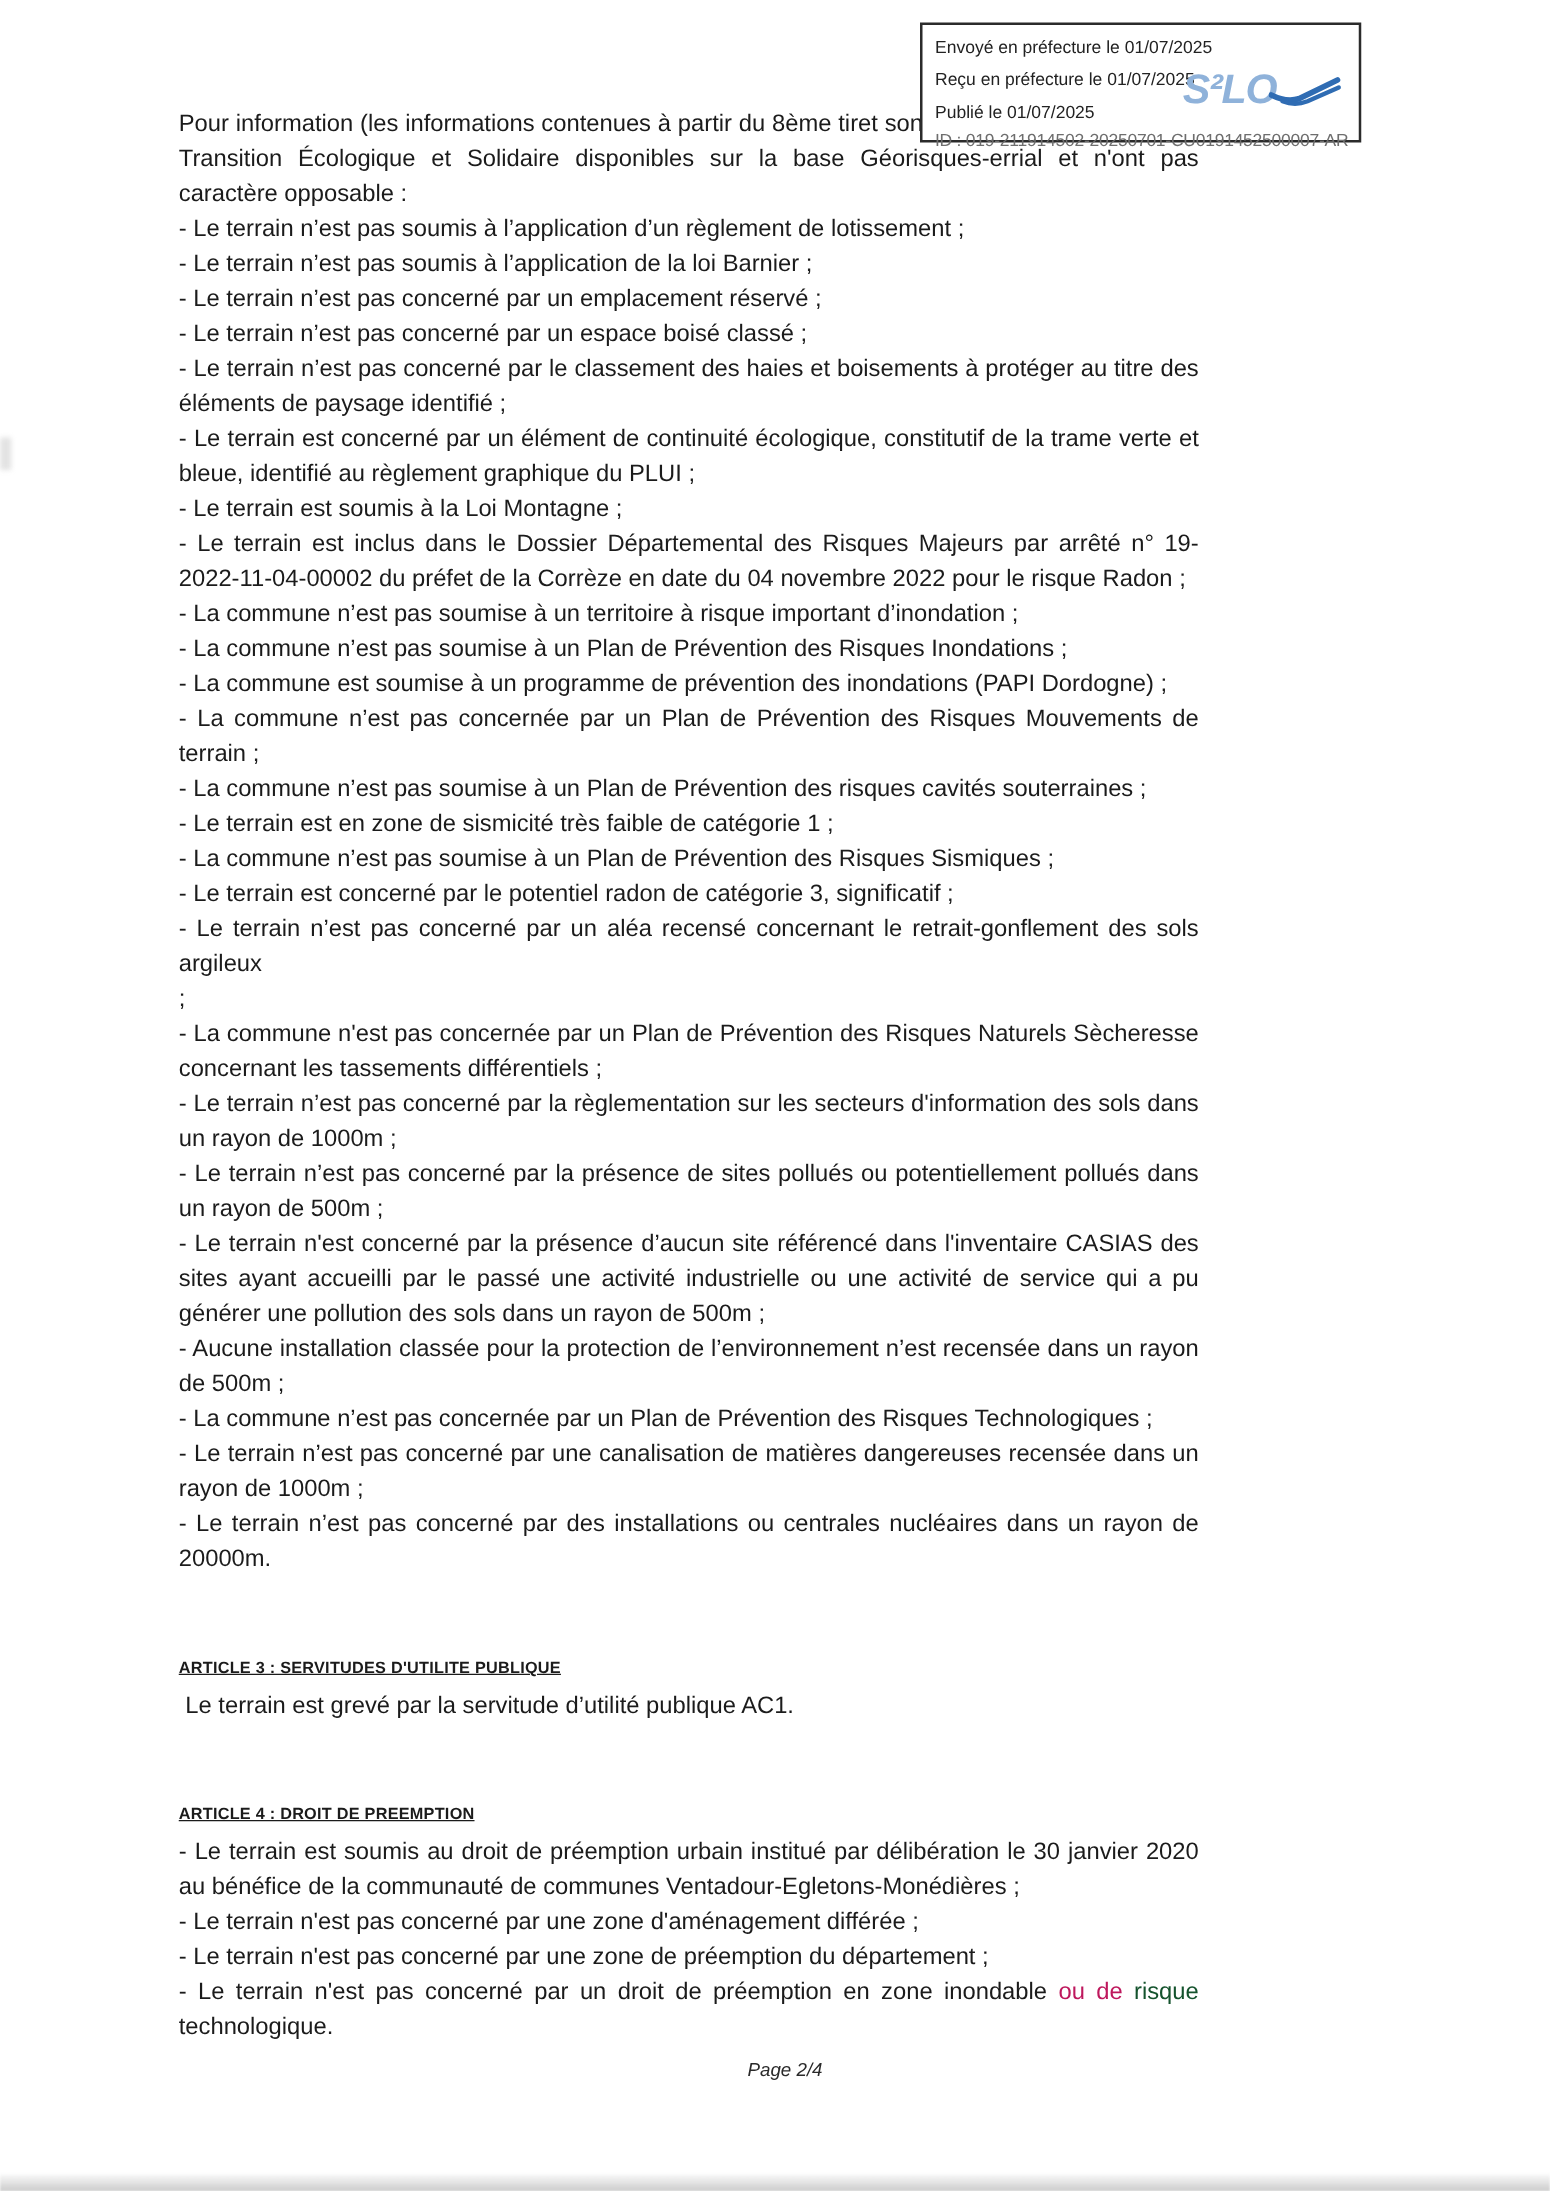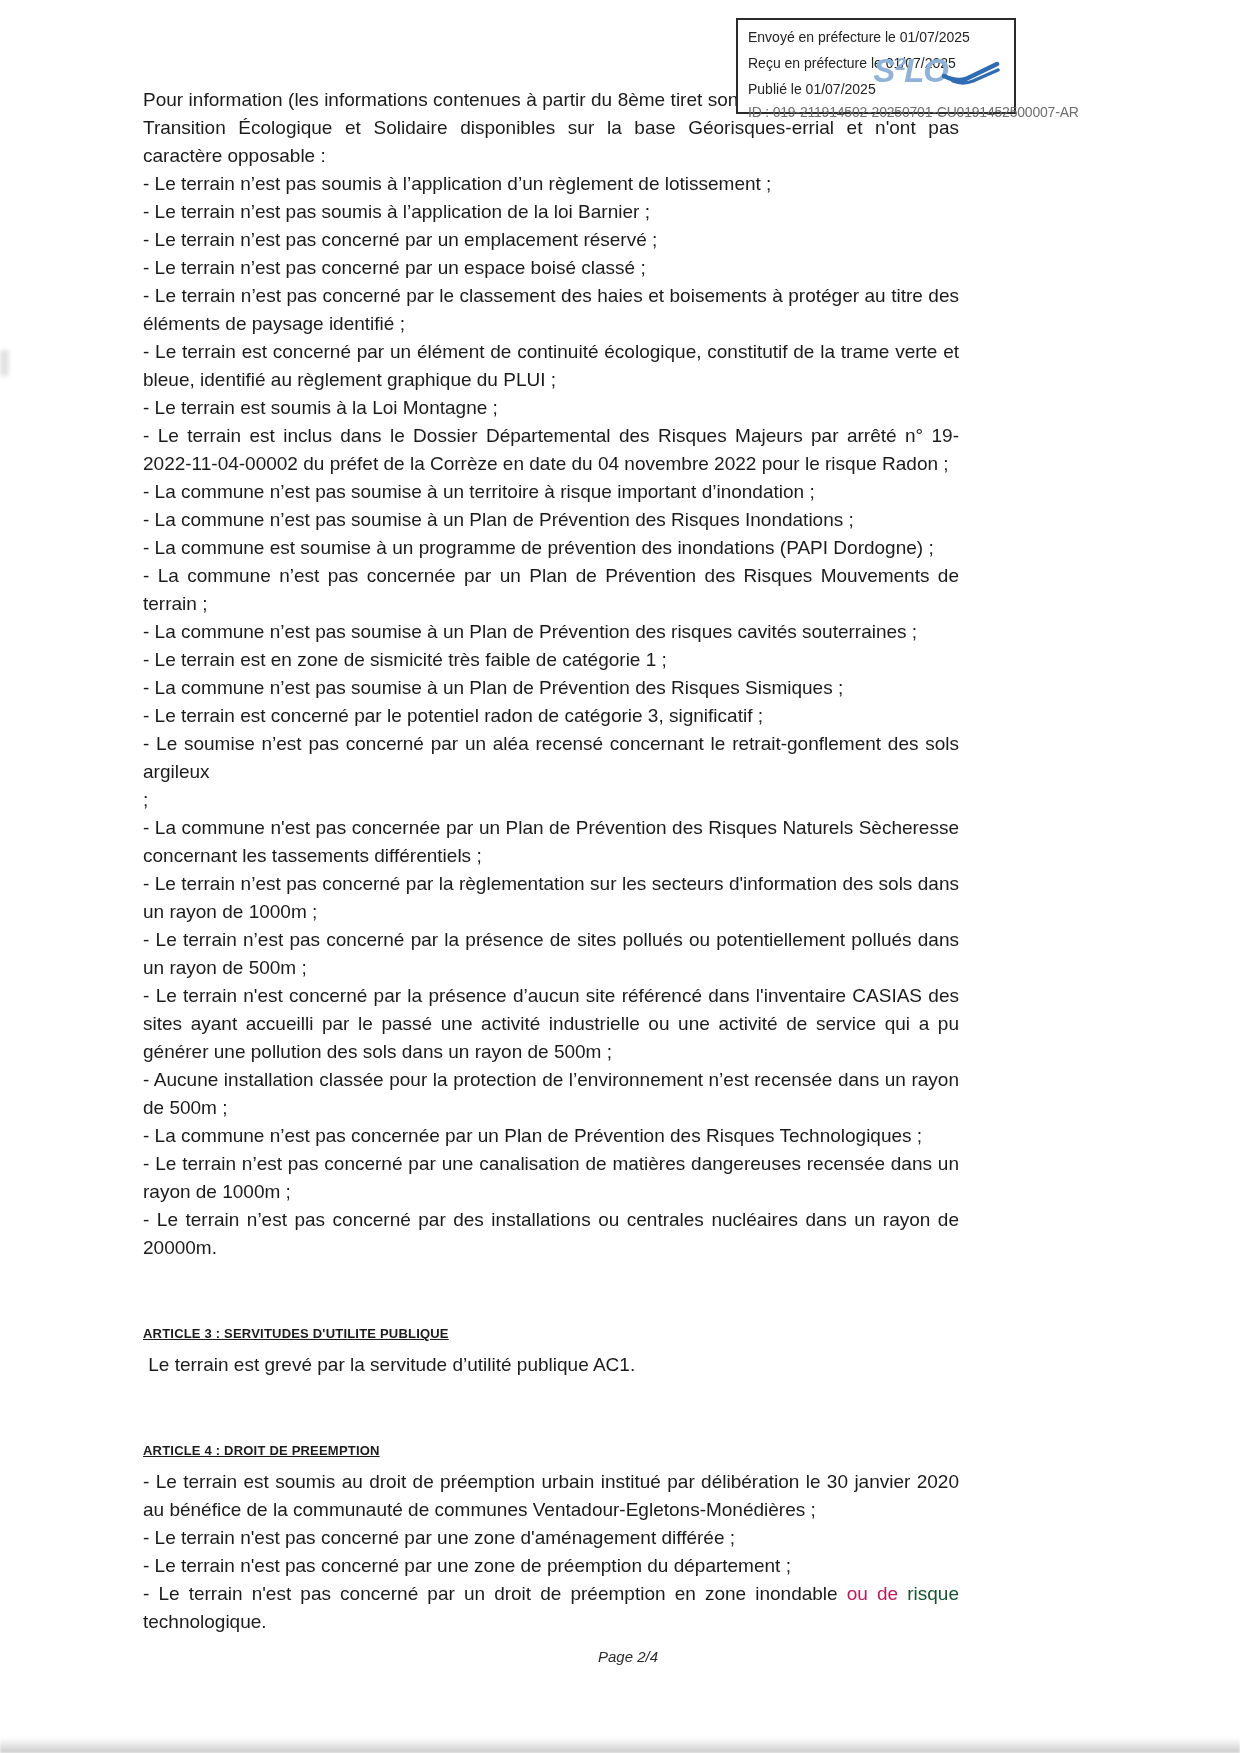--- a/index.html
+++ b/index.html
@@ -32,21 +32,21 @@
     line-height:28px;
     letter-spacing:0.2px;
   }
   .faded-1 { color:#be185d; }
   .faded-2 { color:#14532d; }
 
   
   .stamp {
     position:absolute;
     left:736px; top:18px;
-    width:280px; height:96px;
+    width:353px; height:96px;
     border:2px solid #2b2b2b;
     background:#ffffff;
     box-sizing:border-box;
     padding:4px 0 0 10px;
     z-index:5;
   }
   .stamp-line {
     font-size:14px;
     line-height:26px;
     color:#222222;
@@ -133,21 +133,21 @@
         <div class="item">- Le terrain est soumis à la Loi Montagne ;</div>
         <div class="item">- Le terrain est inclus dans le Dossier Départemental des Risques Majeurs par arrêté n° 19-2022-11-04-00002 du préfet de la Corrèze en date du 04 novembre 2022 pour le risque Radon ;</div>
         <div class="item">- La commune n’est pas soumise à un territoire à risque important d’inondation ;</div>
         <div class="item">- La commune n’est pas soumise à un Plan de Prévention des Risques Inondations ;</div>
         <div class="item">- La commune est soumise à un programme de prévention des inondations (PAPI Dordogne) ;</div>
         <div class="item">- La commune n’est pas concernée par un Plan de Prévention des Risques Mouvements de terrain ;</div>
         <div class="item">- La commune n’est pas soumise à un Plan de Prévention des risques cavités souterraines ;</div>
         <div class="item">- Le terrain est en zone de sismicité très faible de catégorie 1 ;</div>
         <div class="item">- La commune n’est pas soumise à un Plan de Prévention des Risques Sismiques ;</div>
         <div class="item">- Le terrain est concerné par le potentiel radon de catégorie 3, significatif ;</div>
-        <div class="item">- Le soumise n’est pas concerné par un aléa recensé concernant le retrait-gonflement des sols argileux
+        <div class="item">- Le terrain n’est pas concerné par un aléa recensé concernant le retrait-gonflement des sols argileux
 ;</div>
         <div class="item">- La commune n'est pas concernée par un Plan de Prévention des Risques Naturels Sècheresse concernant les tassements différentiels ;</div>
         <div class="item">- Le terrain n’est pas concerné par la règlementation sur les secteurs d'information des sols dans un rayon de 1000m ;</div>
         <div class="item">- Le terrain n’est pas concerné par la présence de sites pollués ou potentiellement pollués dans un rayon de 500m ;</div>
         <div class="item">- Le terrain n'est concerné par la présence d’aucun site référencé dans l'inventaire CASIAS des sites ayant accueilli par le passé une activité industrielle ou une activité de service qui a pu générer une pollution des sols dans un rayon de 500m ;</div>
         <div class="item">- Aucune installation classée pour la protection de l’environnement n’est recensée dans un rayon de 500m ;</div>
         <div class="item">- La commune n’est pas concernée par un Plan de Prévention des Risques Technologiques ;</div>
         <div class="item">- Le terrain n’est pas concerné par une canalisation de matières dangereuses recensée dans un rayon de 1000m ;</div>
         <div class="item">- Le terrain n’est pas concerné par des installations ou centrales nucléaires dans un rayon de 20000m.</div>
       </div>

